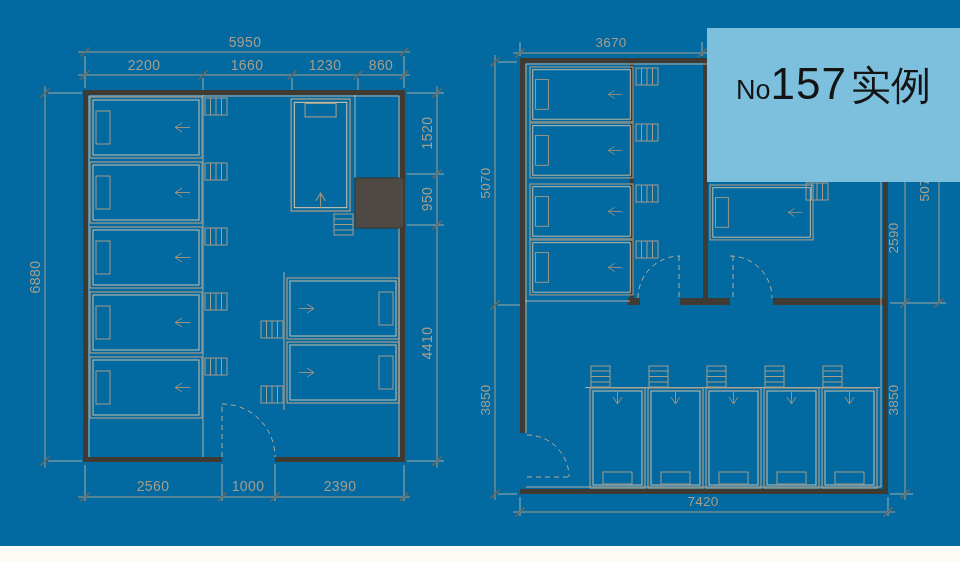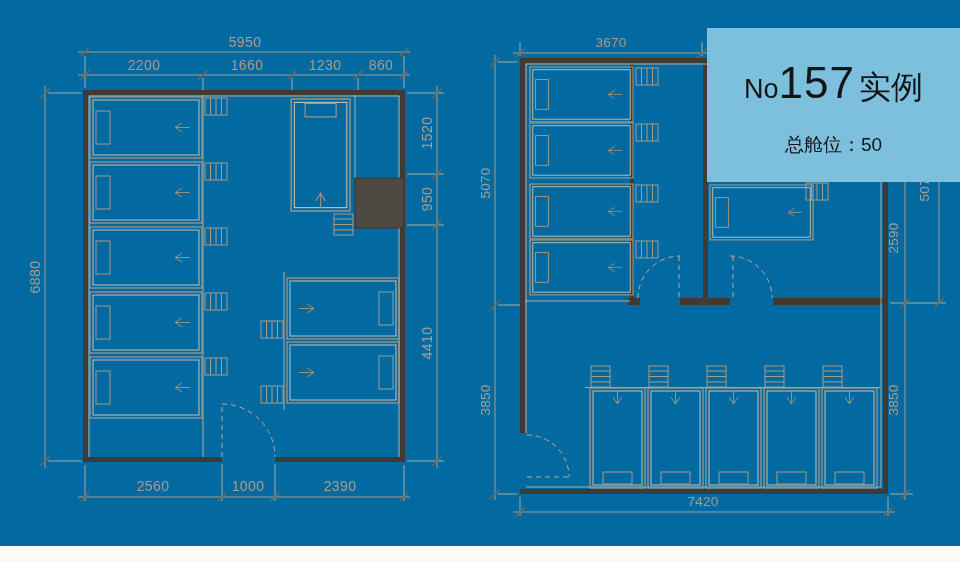--- a/index.html
+++ b/index.html
@@ -2,25 +2,25 @@
 <html><head>
 <meta charset="utf-8">
 <style>
   html,body{margin:0;padding:0;}
   .stage{position:relative;width:960px;height:562px;background:#0369a1;overflow:hidden;
          font-family:Liberation Sans, sans-serif;}
   .stage svg{position:absolute;left:0;top:0;}
   .dim{fill:#a89e8a;font-size:14px;letter-spacing:.4px;}
   .dim-sm{fill:#a89e8a;font-size:13.5px;letter-spacing:.3px;}
   .badge{position:absolute;left:707px;top:28px;width:253px;height:154px;background:#7cc0de;
-         color:#141414;text-align:center;}
+         color:#141414;text-align:left;}
   .badge-line1{display:flex;justify-content:center;align-items:baseline;margin-top:30px;}
   .badge-prefix{font-size:27px;}
   .badge-number{font-size:44px;letter-spacing:1px;}
-  .badge-suffix{font-size:32px;margin-left:4px;}
+  .badge-suffix{font-size:40px;margin-left:4px;}
   .badge-line2{font-size:19px;margin-top:22px;}
   .bottom-strip{position:absolute;left:0;bottom:0;width:960px;height:16px;background:#fbfaf5;}
 </style>
 </head>
 <body>
 
 <div class="stage">
 
 <svg width="960" height="562" viewBox="0 0 960 562">
   <defs>
@@ -183,17 +183,16 @@
        M730,256 A42,42 0 0 1 772,298 M733,256 V298
        M527,435 A42,42 0 0 1 569,477 M527,477 H569"></path>
 </svg>
 
   <div class="badge">
     <div class="badge-line1">
       <span class="badge-prefix">No</span>
         <span class="badge-number">157</span>
         <span class="badge-suffix">实例</span>
     </div>
-    <div class="badge-line2">总舱位：50</div>
   </div>
 
   <div class="bottom-strip"></div>
 </div>
 
 </body></html>

